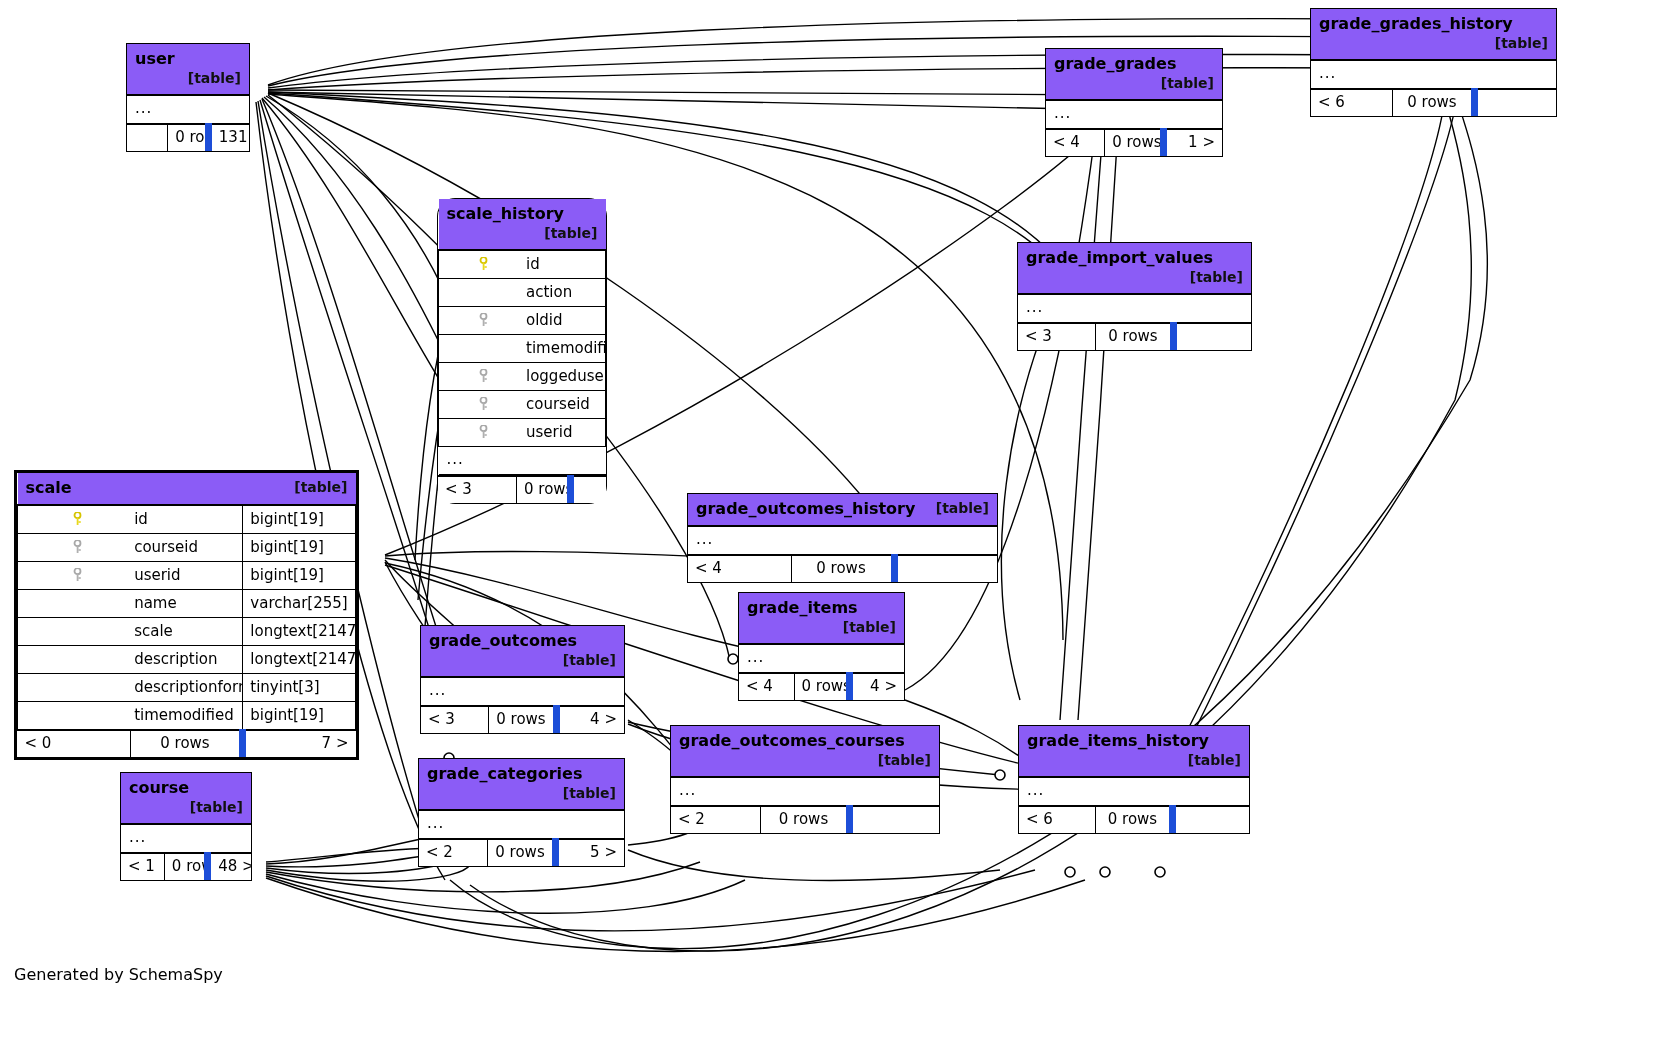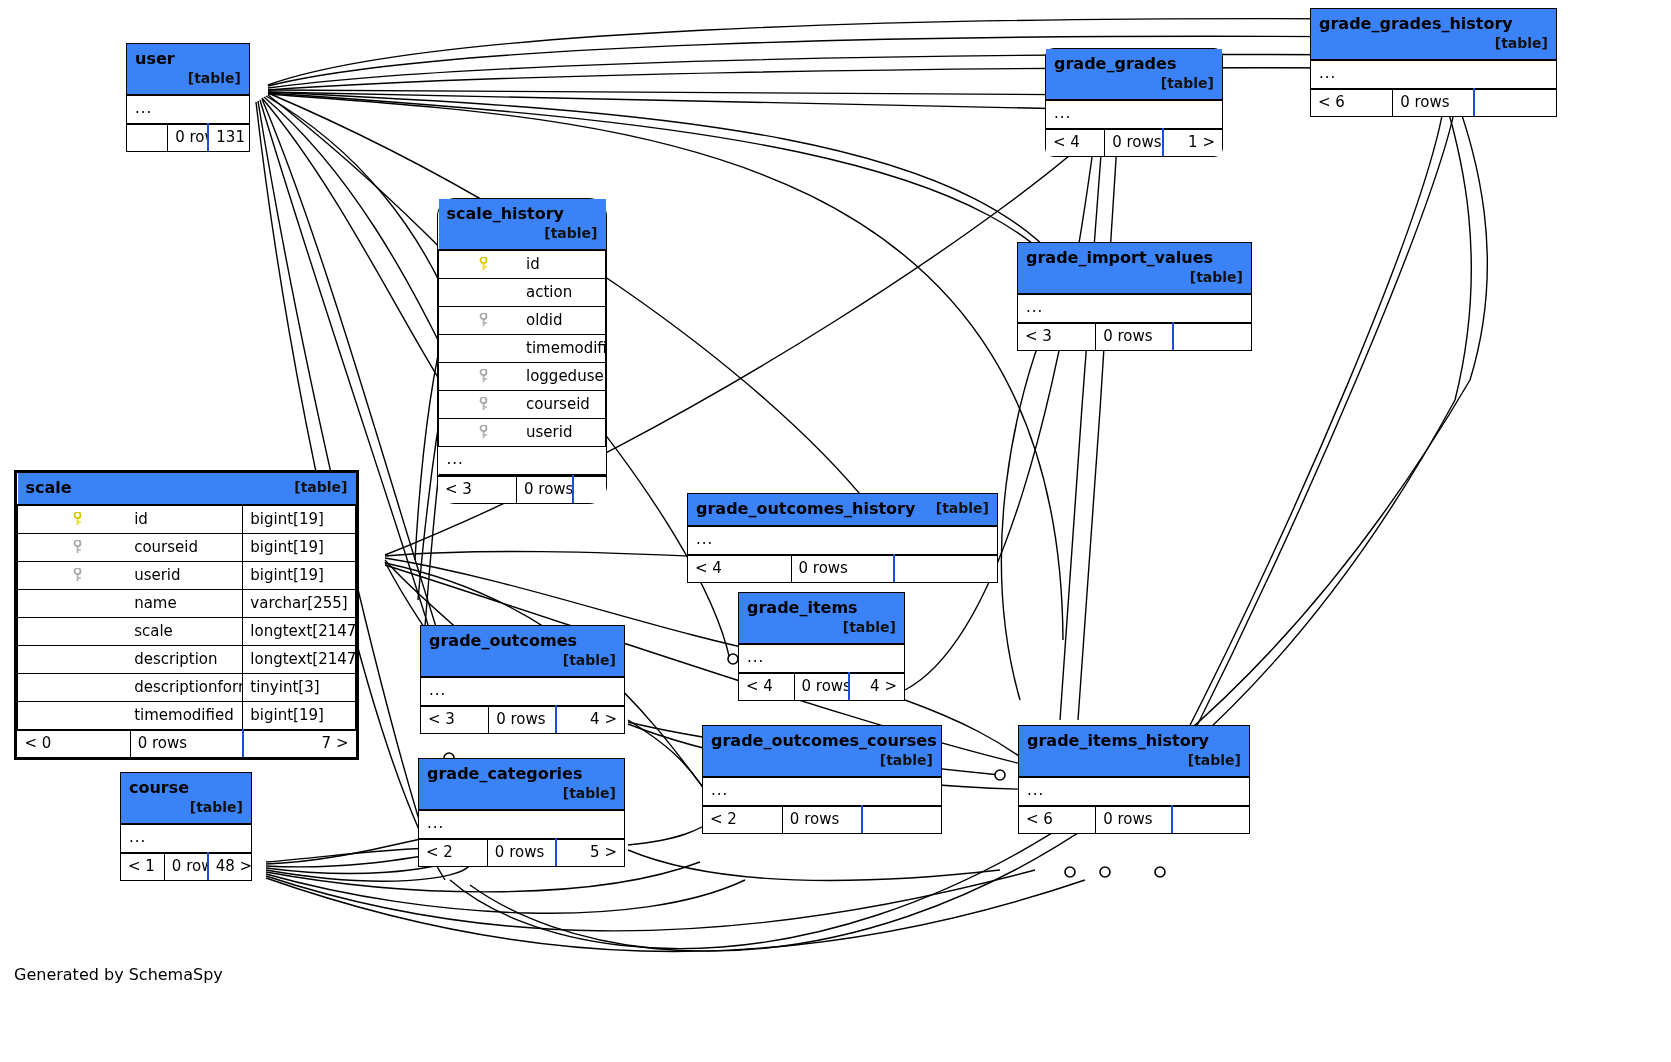--- a/index.html
+++ b/index.html
@@ -47,21 +47,21 @@
   .tbl td {
     border: 1px solid #000000;
     padding: 4px 7px;
     white-space: nowrap;
     overflow: hidden;
     font-size: 15px;
     line-height: 19px;
     background: #ffffff;
   }
   .hdr td {
-    background: #3b82f6;
+    background: #8b5cf6;
     border-top: none;
     border-left: none;
     border-right: none;
     border-bottom: 2px solid #000000;
     padding: 5px 8px 6px 8px;
   }
   .tname {
     font-weight: bold;
     font-size: 16px;
   }
@@ -81,21 +81,21 @@
   }
   .ftr td {
     border-bottom: none;
     border-left: none;
     border-right: none;
     border-top: 2px solid #000000;
     padding: 3px 7px 4px 7px;
     font-size: 15px;
   }
   .ftr td.f-left { text-align: left; border-right: 1px solid #000; }
-  .ftr td.f-mid { text-align: left; border-right: 2px solid #1d4ed8; }
+  .ftr td.f-mid { text-align: center; border-right: 7px solid #1d4ed8; }
   .ftr td.f-right { text-align: right; }
   .col-key {
     width: 30px;
     text-align: center;
     border-right: none !important;
     padding-right: 0 !important;
     padding-left: 6px !important;
   }
   .col-name {
     border-left: none !important;
@@ -272,21 +272,21 @@
           </tr>
       <tr class="ftr">
         <td class="f-left" style="width:20px"></td>
         <td class="f-mid">0 rows</td>
         <td class="f-right" style="width:46px">131 &gt;</td>
       </tr>
     </tbody>
       </table>
   </div>
 
-  <div class="tbl" style="left:1045px; top:48px; width:178px;border-radius:9px;">
+  <div class="tbl" style="left:1045px; top:48px; width:178px;">
     <table>
       <tbody>
           <tr class="hdr">
             <td colspan="3">
         <span class="tname">grade_grades</span><span class="ttag">[table]</span>
       </td>
           </tr>
       <tr class="ellipsis">
             <td colspan="3">...</td>
           </tr>
@@ -549,21 +549,21 @@
           </tr>
       <tr class="ftr">
         <td class="f-left" style="width:62px">&lt; 3</td>
         <td class="f-mid">0 rows</td>
         <td class="f-right" style="width:46px">4 &gt;</td>
       </tr>
     </tbody>
       </table>
   </div>
 
-  <div class="tbl" style="left:702px; top:725px; width:240px;">
+  <div class="tbl" style="left:670px; top:725px; width:270px;">
     <table>
       <tbody>
           <tr class="hdr">
             <td colspan="3">
         <span class="tname">grade_outcomes_courses</span><span class="ttag">[table]</span>
       </td>
           </tr>
       <tr class="ellipsis">
             <td colspan="3">...</td>
           </tr>

